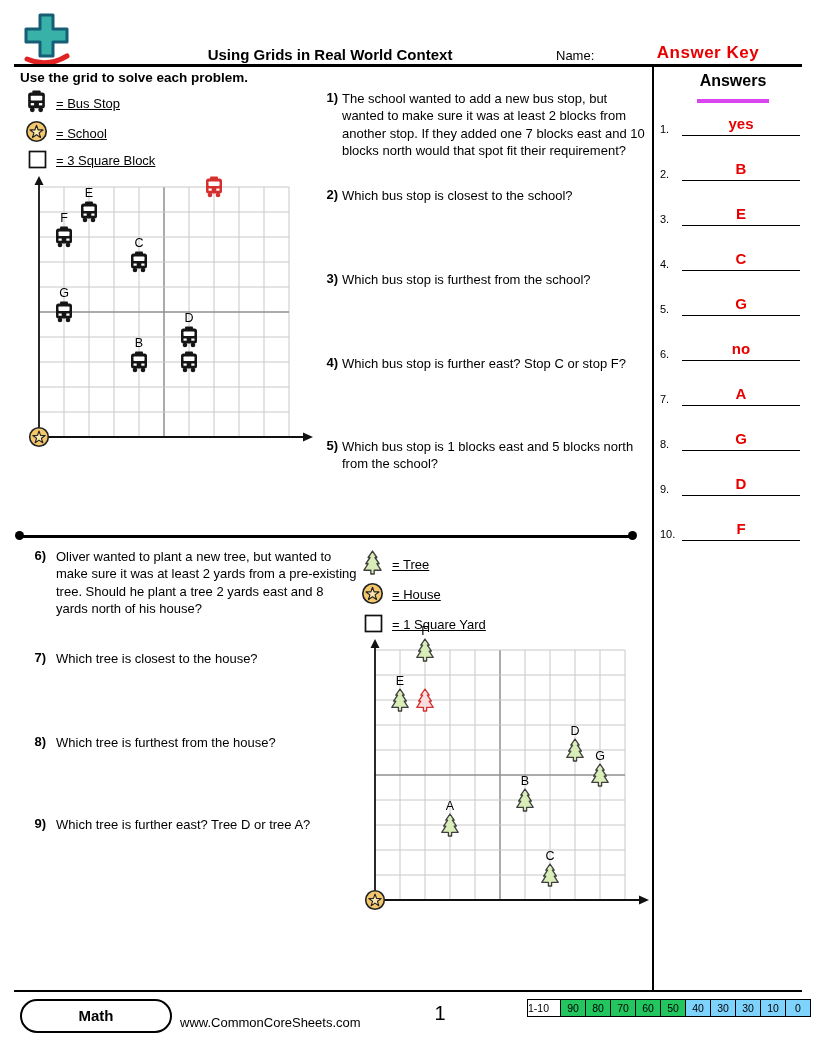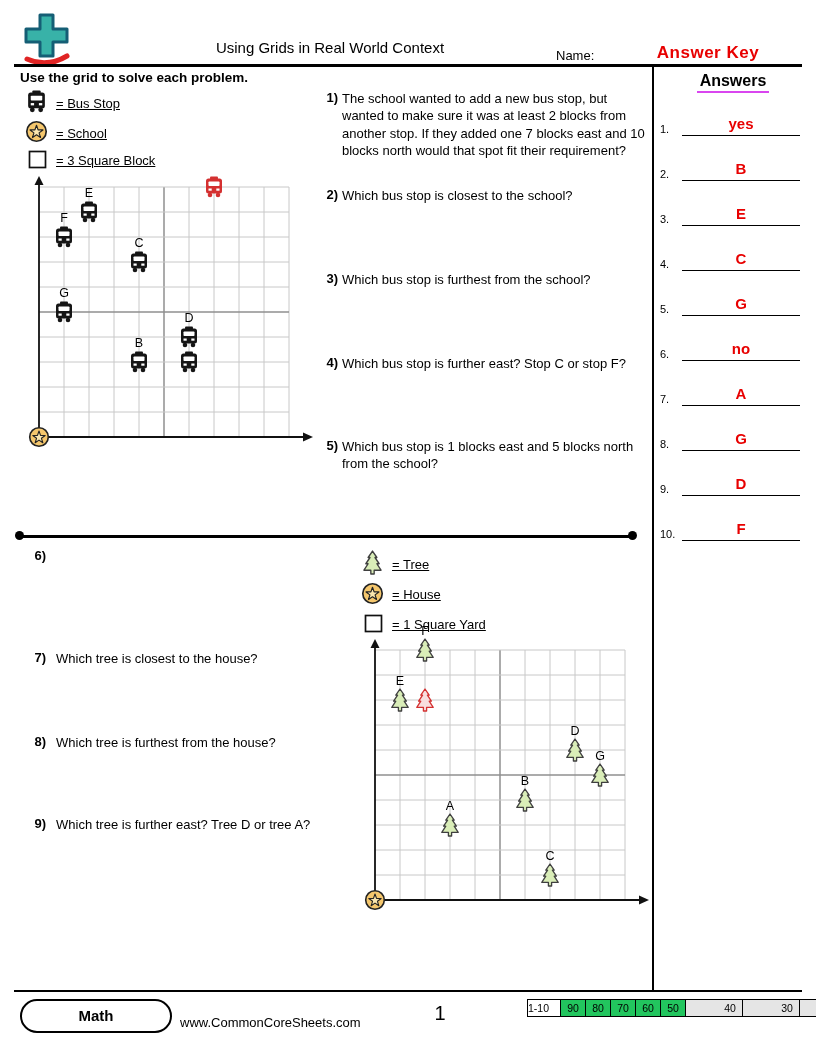--- a/index.html
+++ b/index.html
@@ -2,29 +2,29 @@
 <html><head>
 <meta charset="utf-8">
 <style>
   html,body{margin:0;padding:0;background:#e8e8e8;}
   .page{position:relative;width:816px;height:1056px;background:#fff;margin:0 auto;
         font-family:"Liberation Sans",sans-serif;color:#000;overflow:hidden;}
   .abs{position:absolute;}
 
   
   .logo{left:20px;top:12px;width:54px;height:52px;}
-  .title{left:140px;top:39px;width:380px;text-align:center;font-size:15px;font-weight:normal;}
+  .title{left:140px;top:46px;width:380px;text-align:center;font-size:15px;font-weight:bold;}
   .name-label{left:556px;top:48px;font-size:13px;}
   .answer-key{left:612px;top:43px;width:192px;text-align:center;color:#e80000;font-size:17px;font-weight:bold;letter-spacing:.5px;}
   .hr-top{left:14px;top:64px;width:788px;height:2.5px;background:#000;}
   .v-divider{left:652px;top:66px;width:2px;height:924px;background:#000;}
 
   
   .answers-title{left:658px;top:72px;width:150px;text-align:center;font-size:16px;font-weight:bold;}
-  .answers-title span{border-bottom:2px solid #d946ef;padding:0 3px 2px;}
+  .answers-title span{border-bottom:4px solid #d946ef;padding:0 3px 10px;}
   .ans-row{position:absolute;left:656px;width:150px;height:24px;}
   .ans-num{position:absolute;left:4px;bottom:1px;font-size:11px;}
   .ans-val{position:absolute;left:26px;right:6px;bottom:0;border-bottom:1.6px solid #000;
            text-align:center;color:#e80000;font-weight:bold;font-size:15px;padding-bottom:3px;}
 
   
   .instruction{left:20px;top:70px;font-size:13.5px;font-weight:bold;}
   .licon{position:absolute;}
   .l-label{position:absolute;font-size:13px;text-decoration:underline;}
   .grid-svg{position:absolute;overflow:visible;}
@@ -47,21 +47,21 @@
   
   .hr-bottom{left:14px;top:990px;width:788px;height:2px;background:#000;}
   .math-oval{left:20px;top:999px;width:148px;height:30px;border:2.5px solid #000;border-radius:17px;
              text-align:center;font-weight:bold;font-size:15px;line-height:30px;}
   .site{left:180px;top:1015px;font-size:13px;}
   .page-num{left:400px;top:1002px;width:80px;text-align:center;font-size:20px;}
   .score-table{left:527px;top:999px;display:flex;}
   .score-cell{width:24px;height:16px;border:1px solid #000;margin-left:-1px;text-align:center;
               font-size:10.5px;line-height:16px;background:#22c55e;}
   .score-label{width:32px;border:1px solid #000;font-size:10.5px;line-height:16px;text-align:left;height:16px;}
-  .score-cell.hl{background:#e5e5e5;padding-left:32px;}
+  .score-cell.hl{background:#7dd3fc;}
 </style>
 </head>
 <body>
 
 <div class="page">
 
   <span class="abs logo"><svg width="54" height="52" viewBox="0 0 54 52" style="overflow:visible">
         <path d="M20 3 h13 v14 h14 v13 h-14 v14 h-13 v-14 h-14 v-13 h14 z" fill="#38b2a8" stroke="#155e75" stroke-width="3" stroke-linejoin="round"></path>
         <path d="M7 47 Q27 56 47 44" fill="none" stroke="#e02424" stroke-width="5" stroke-linecap="round"></path>
       </svg></span>
@@ -266,20 +266,21 @@
     <span class="q-num">5)</span>
     <span class="q-text">Which bus stop is 1 blocks east and 5 blocks north from the school?</span>
   </div>
 
   <div class="abs mid-divider"></div>
   <div class="abs dot dot-l"></div>
   <div class="abs dot dot-r"></div>
 
   <div class="q s2" style="top:548px">
     <span class="q-num">6)</span>
+    <span class="q-text">Oliver wanted to plant a new tree, but wanted to make sure it was at least 2 yards from a pre-existing tree. Should he plant a tree 2 yards east and 8 yards north of his house?</span>
   </div>
   <div class="q s2" style="top:650px">
     <span class="q-num">7)</span>
     <span class="q-text">Which tree is closest to the house?</span>
   </div>
   <div class="q s2" style="top:734px">
     <span class="q-num">8)</span>
     <span class="q-text">Which tree is furthest from the house?</span>
   </div>
   <div class="q s2" style="top:816px">

